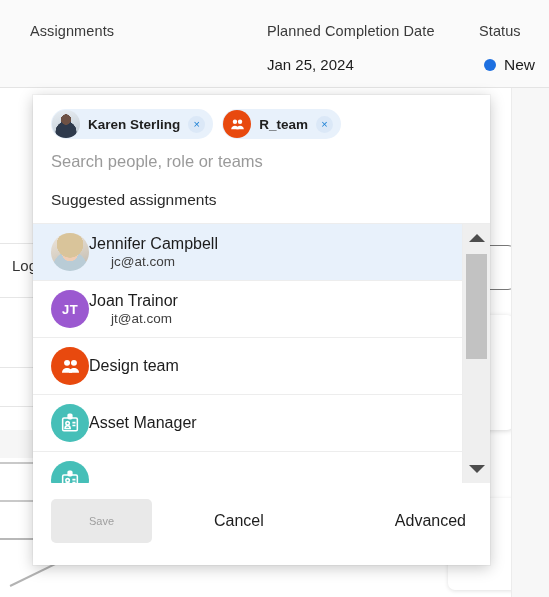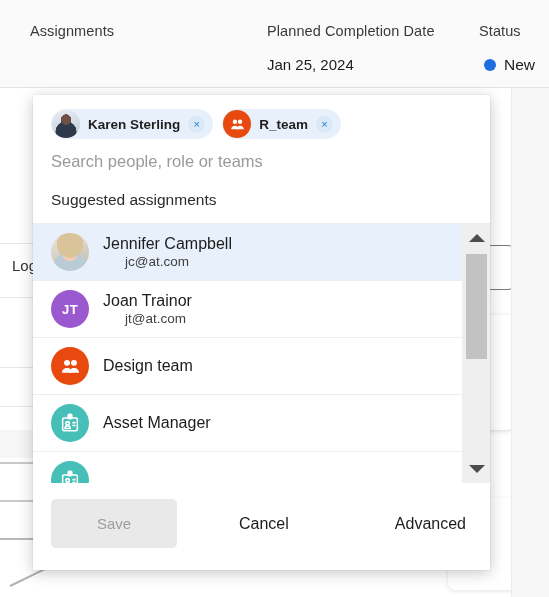--- a/index.html
+++ b/index.html
@@ -209,21 +209,20 @@
   .list-scroll {
     flex: 1 1 auto;
     overflow: hidden;
     background: #fff;
     border-top: 1px solid #ededed;
   }
 
   .list-item {
     display: flex;
     align-items: center;
-    gap: 14px;
     padding: 0 18px;
     height: 57px;
     border-bottom: 1px solid #ededed;
     cursor: pointer;
     background: #fff;
   }
   .list-item.selected { background: #e8f1fb; }
   .list-item .avatar { width: 38px; height: 38px; }
   .li-text { display: flex; flex-direction: column; justify-content: center; gap: 1px; }
   .li-name { font-size: 16px; color: #1c1c1c; line-height: 1.15; }
@@ -270,23 +269,23 @@
     padding: 16px 18px 22px 18px;
     background: #fff;
     gap: 0;
   }
   .btn-save {
     background: #e9e9e9;
     color: #9e9e9e;
     border: none;
     border-radius: 5px;
     font-family: "Liberation Sans", sans-serif;
-    font-size: 15px;
+    font-size: 11px;
     padding: 16px 0;
-    width: 126px;
+    width: 101px;
     cursor: default;
   }
   .btn-plain {
     background: transparent;
     border: none;
     font-family: "Liberation Sans", sans-serif;
     font-size: 16px;
     color: #1d1d1d;
     cursor: pointer;
     padding: 12px 6px;

